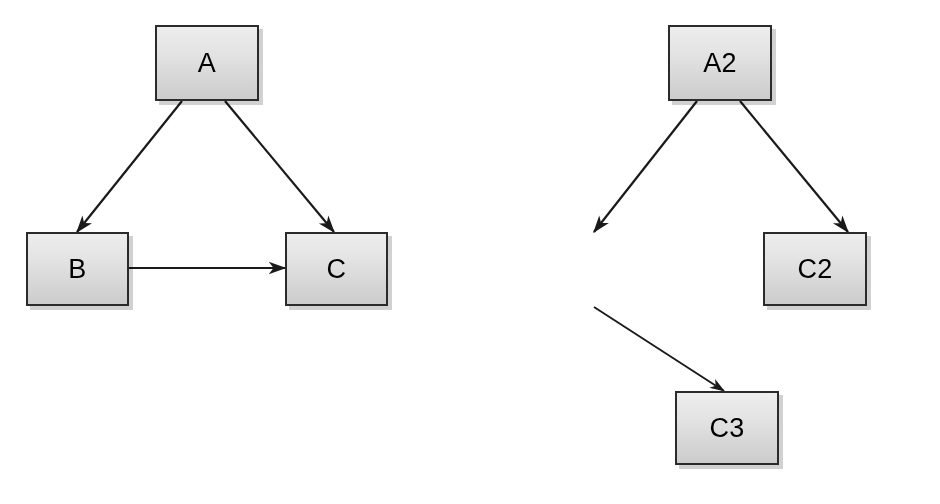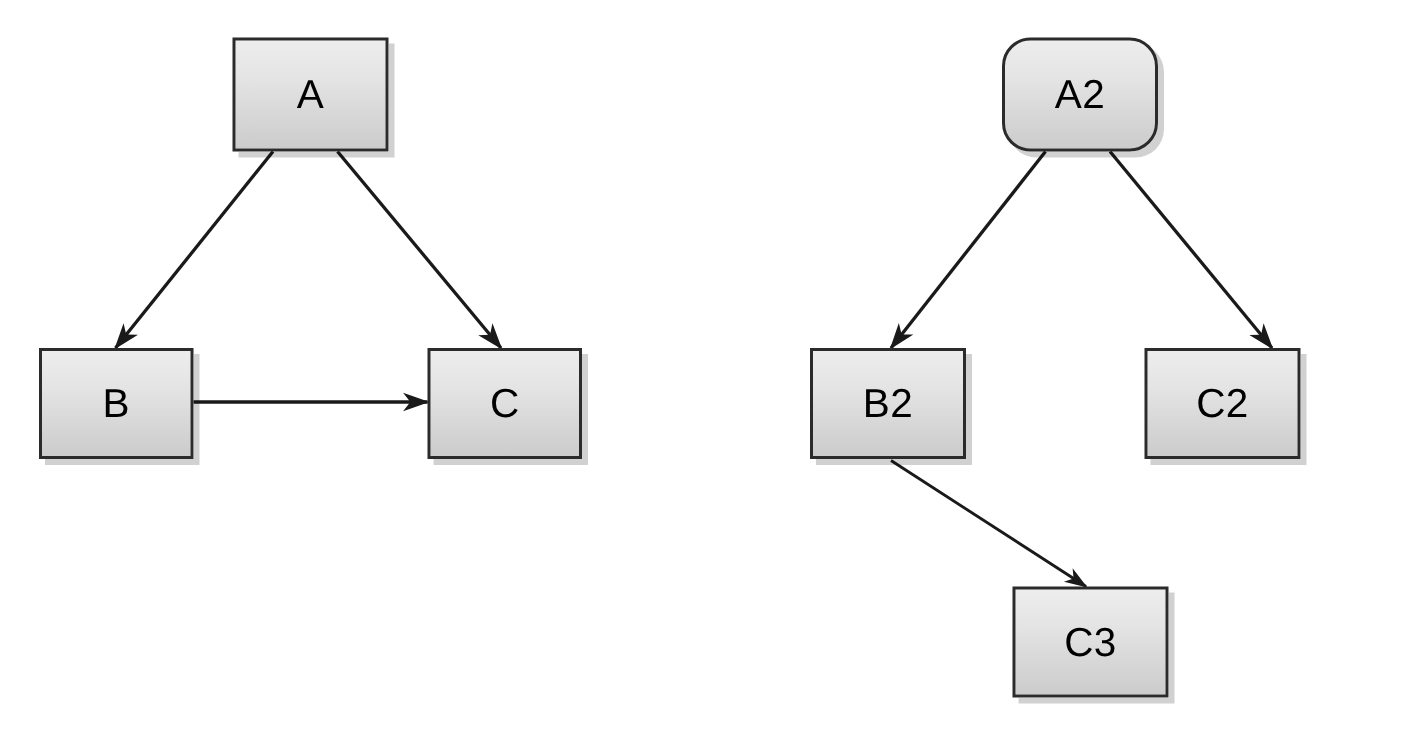--- a/index.html
+++ b/index.html
@@ -70,27 +70,24 @@
   </div>
 
   <div class="node" style="left:26px; top:232px; width:103px; height:74px;">
     <span class="node-label">B</span>
   </div>
 
   <div class="node" style="left:285px; top:232px; width:103px; height:74px;">
     <span class="node-label">C</span>
   </div>
 
-  <div class="node" style="left:668px; top:25px; width:104px; height:76px;border-radius:19px;">
+  <div class="node" style="left:668px; top:25px; width:104px; height:76px;">
     <span class="node-label">A2</span>
   </div>
 
-  <div class="node" style="left:540px; top:232px; width:104px; height:74px;">
-    <span class="node-label">B2</span>
-  </div>
 
   <div class="node" style="left:763px; top:232px; width:104px; height:74px;">
     <span class="node-label">C2</span>
   </div>
 
   <div class="node" style="left:675px; top:391px; width:104px; height:74px;text-align:center;">
     <span class="node-label">C3</span>
   </div>
 
 </div>

